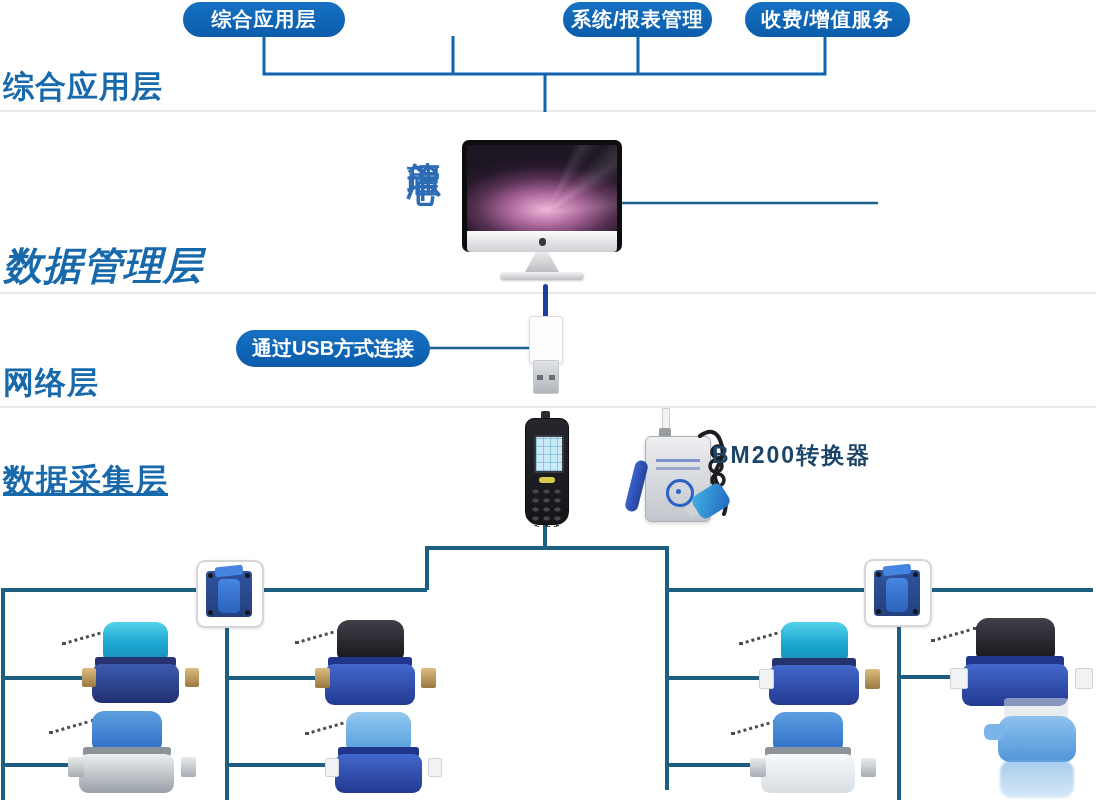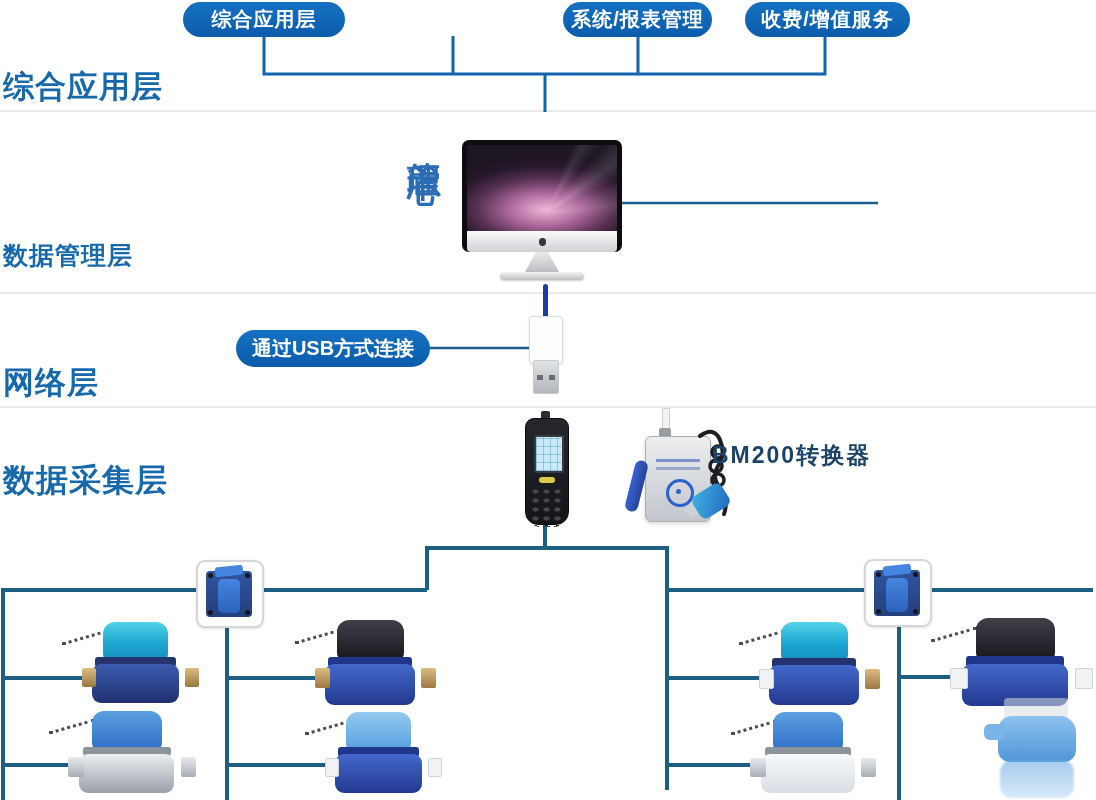--- a/index.html
+++ b/index.html
@@ -8,23 +8,23 @@
   .divider{position:absolute;left:0;width:1096px;height:2px;background:#e9e9ec;}
   #lines{position:absolute;left:0;top:0;z-index:1;}
   
   .app-pill{position:absolute;top:2px;height:35px;border-radius:18px;
             background:linear-gradient(180deg,#1670c2,#0b5cab);
             color:#fff;font-weight:bold;font-size:20px;display:flex;align-items:center;
             justify-content:center;z-index:3;letter-spacing:1px;}
   
   .layer-label{position:absolute;left:3px;color:#1769ab;font-weight:bold;z-index:3;letter-spacing:1px;}
   #layer0{top:66px;font-size:31px;}
-  #layer1{top:239px;font-size:25px;}
+  #layer1{top:239px;font-size:39px;font-style:italic;}
   #layer2{top:362px;font-size:31px;}
-  #layer3{top:459px;font-size:32px;}
+  #layer3{top:459px;font-size:32px;text-decoration:underline;}
   
   .mgmt{position:absolute;left:401px;top:136px;height:150px;writing-mode:vertical-lr;
         text-orientation:upright;font-size:33px;font-weight:bold;color:#2b6cb4;
         letter-spacing:3px;z-index:3;}
   
   .imac{position:absolute;left:462px;top:140px;width:160px;height:140px;z-index:3;}
   .imac-screen{position:absolute;left:0;top:0;width:160px;height:112px;background:#0d0d10;
                border-radius:7px;box-sizing:border-box;padding:5px 5px 0 5px;}
   .imac-display{width:150px;height:86px;border-radius:2px;
     background:

